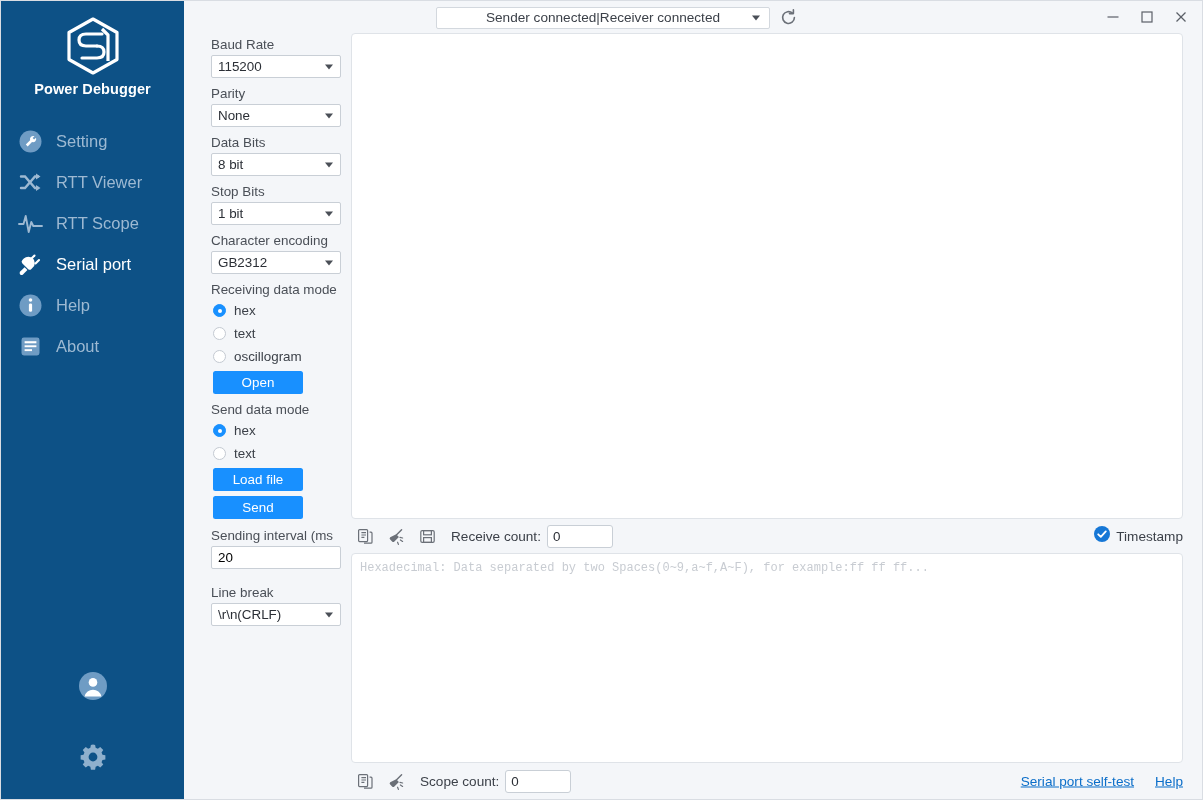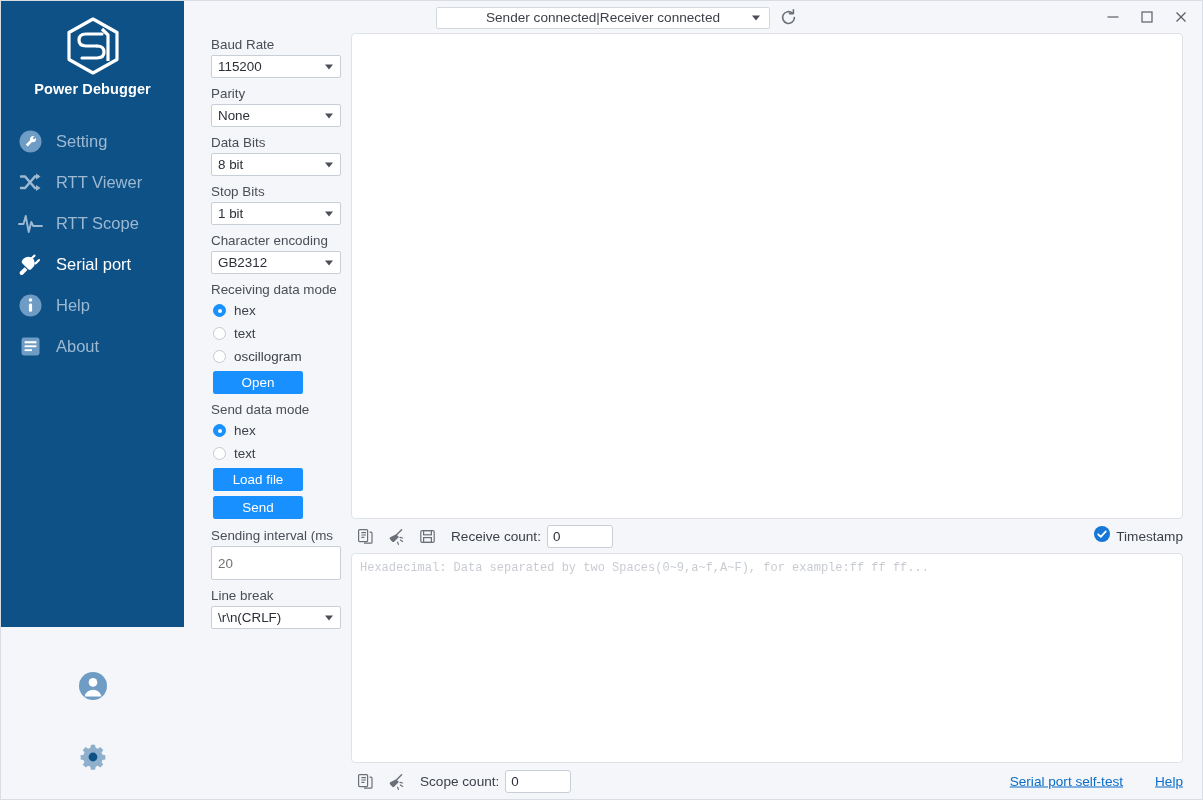--- a/index.html
+++ b/index.html
@@ -13,21 +13,21 @@
     position: relative;
     width: 1203px; height: 800px;
     display: flex;
     background: #f4f6f9;
     border: 1px solid #d9dde3;
   }
 
   
   .sidebar {
     width: 183px;
-    height: 626px;
+    height: 798px;
     background: #0d5186;
     flex: 0 0 183px;
     position: relative;
   }
   .logo-wrap {
     padding-top: 14px;
     text-align: center;
   }
   .logo-mark { display: block; margin: 0 auto; }
   .logo-text {
@@ -94,28 +94,28 @@
   }
   .sel .caret {
     position: absolute;
     right: 7px; top: 50%;
     transform: translateY(-50%);
     border-left: 4.5px solid transparent;
     border-right: 4.5px solid transparent;
     border-top: 5.5px solid #4a4f57;
   }
   .txtin {
-    width: 130px; height: 34px;
+    width: 130px; height: 23px;
     background: #ffffff;
     border: 1px solid #c9cfd6;
     border-radius: 2px;
     font-size: 13.4px;
-    color: #737373;
+    color: #000000;
     padding-left: 6px;
-    margin-bottom: 8px;
+    margin-bottom: 16px;
     font-family: "Liberation Sans", sans-serif;
   }
   .group-label {
     font-size: 13.4px;
     color: #4a4f57;
     margin-bottom: 2px;
     white-space: nowrap;
   }
   .radio-row {
     display: flex;
@@ -281,21 +281,21 @@
     flex: 0 0 36px;
     display: flex;
     align-items: center;
     padding: 0 19px 0 9px;
     position: relative;
   }
   .links {
     position: absolute;
     right: 19px; top: 50%;
     transform: translateY(-50%);
-    display: flex; gap: 32px;
+    display: flex; gap: 21px;
   }
   .link {
     font-size: 13.6px;
     color: #0b6ec9;
     text-decoration: underline;
     cursor: pointer;
   }
 </style>
 </head>
 <body>

